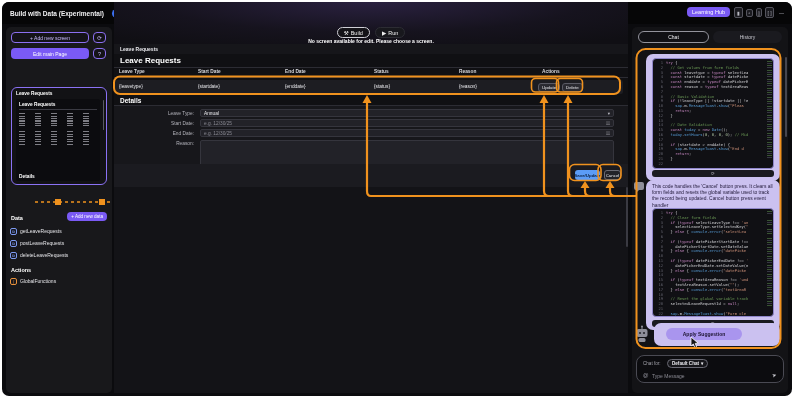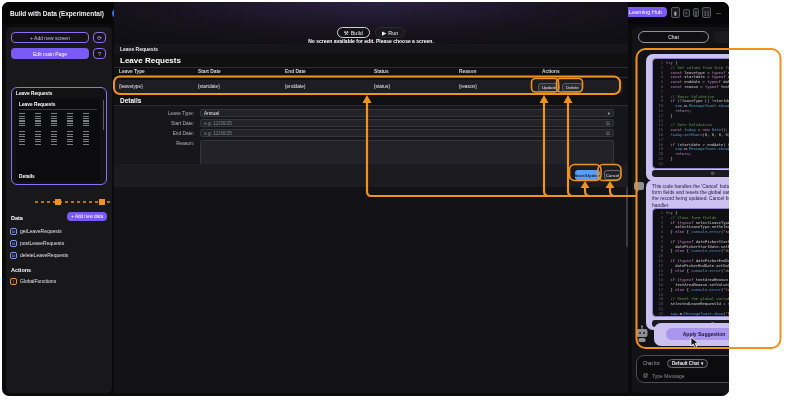--- a/index.html
+++ b/index.html
@@ -1,17 +1,17 @@
 <!DOCTYPE html>
 <html><head>
 <meta charset="utf-8">
 <style>
   * { margin:0; padding:0; box-sizing:border-box; }
   html,body { width:800px; height:405px; background:#fff; font-family:"Liberation Sans",sans-serif; overflow:hidden; }
-  #app { position:absolute; left:2px; top:2px; width:727px; height:394px; background:#0b0b0e; border-radius:7px; overflow:hidden; }
+  #app { position:absolute; left:2px; top:2px; width:790px; height:394px; background:#0b0b0e; border-radius:7px; overflow:hidden; }
   .abs { position:absolute; }
 
   
   #topbar { position:absolute; left:0; top:0; width:100%; height:22px; background:#060607; display:flex; align-items:center; }
   .app-title { color:#f0f0f2; font-size:6.5px; font-weight:bold; margin-left:8px; }
   .toggle { width:17px; height:9px; border-radius:5px; background:#3b6ff0; position:relative; margin-left:8px; }
   .toggle .knob { position:absolute; right:1px; top:1px; width:7px; height:7px; border-radius:50%; background:#fff; }
   .pbtn { background:#7a5af5; color:#fff; font-size:5.5px; border-radius:4px; padding:2px 5px; margin-left:7px; display:flex; align-items:center; gap:2px; }
   .pbtn .bicon { font-size:5px; }
   #lhub { position:absolute; right:62px; top:5px; }

